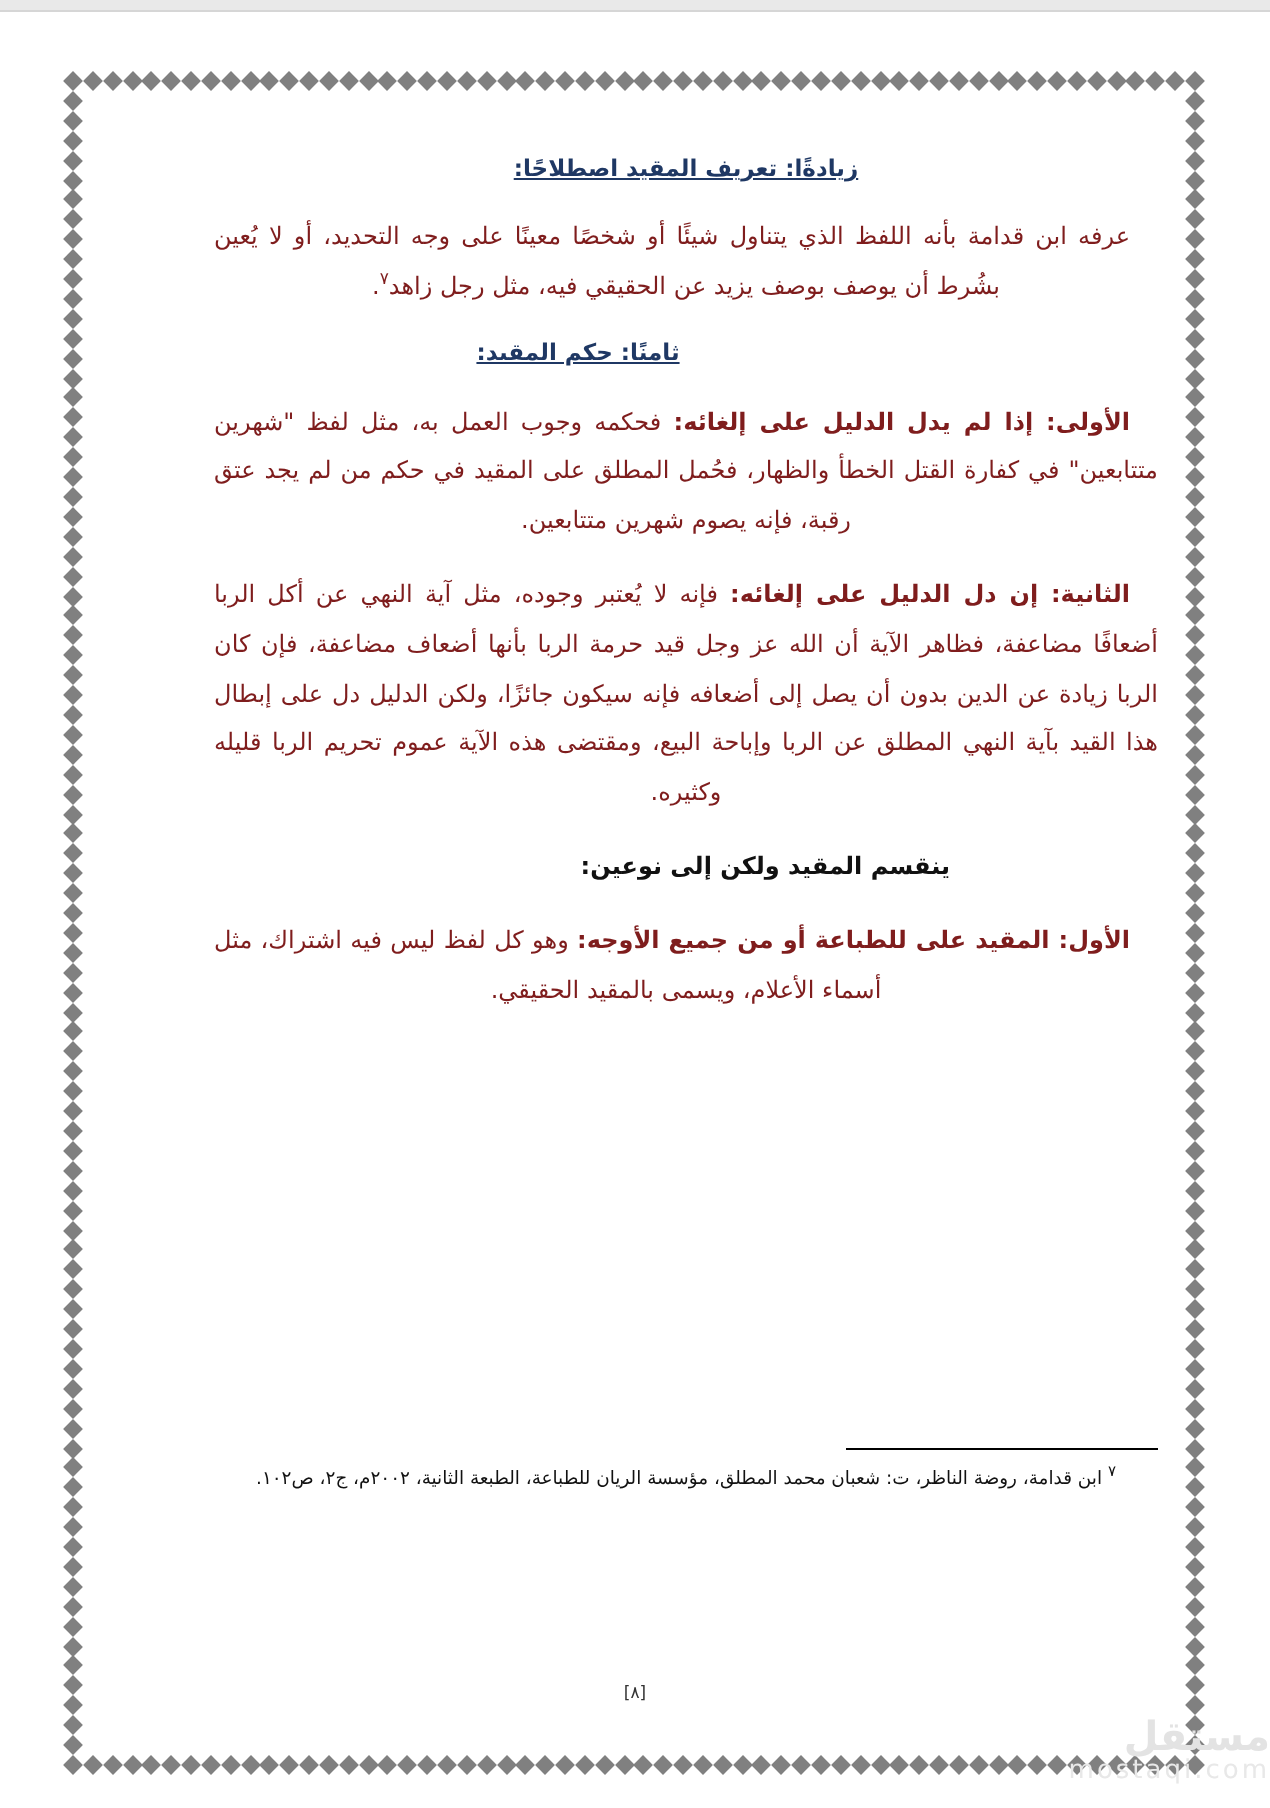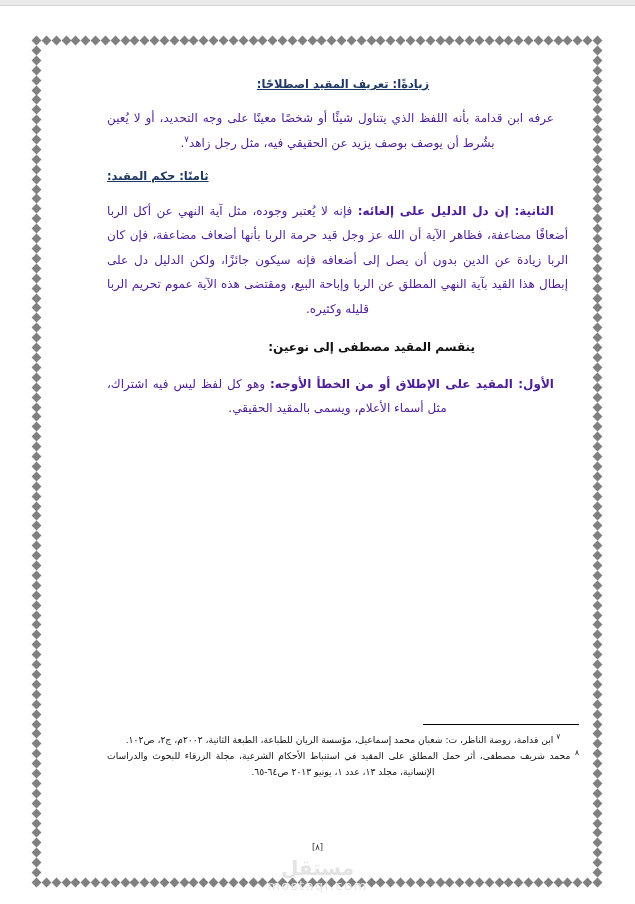--- a/index.html
+++ b/index.html
@@ -67,24 +67,24 @@
     font-size: 11.5px;
     text-decoration: underline;
     text-align: center;
     margin: 0 0 13px 0;
     line-height: 1.5;
     font-family: "DejaVu Sans", "Liberation Sans", sans-serif;
   }
   .heading.h-right { text-align: right; }
 
   .para {
-    color: #4c1d95;
+    color: #7f1d1d;
     font-size: 12px;
     line-height: 2.05;
-    margin: 0 11px 13px 0;
+    margin: 0 0 13px 0;
     text-align: justify;
     text-align-last: center;
     font-family: "DejaVu Sans", "Liberation Sans", sans-serif;
   }
   .para.indent { text-indent: 14px; }
   .para b { font-weight: bold; }
 
   .subhead {
     color: #111111;
     font-size: 12px;
@@ -140,21 +140,21 @@
     color: #333333;
     direction: ltr;
   }
 
   
   .watermark {
     position: absolute;
     top: 852px;
     left: 0;
     width: 635px;
-    text-align: center;
+    text-align: right;
     direction: rtl;
     pointer-events: none;
   }
   .watermark .wm-ar {
     display: block;
     font-size: 20px;
     color: #e3e3e3;
     font-weight: bold;
     letter-spacing: 1px;
     line-height: 1.05;
@@ -460,36 +460,36 @@
       <div class="dia" style="left: 561px; top: 822.188px; background: rgb(128, 128, 128);"></div>
       <div class="dia" style="left: 0px; top: 832.094px; background: rgb(128, 128, 128);"></div>
       <div class="dia" style="left: 561px; top: 832.094px; background: rgb(128, 128, 128);"></div>
     </div>
 
   <div class="content">
 
     <p class="heading">زيادةًا: تعريف المقيد اصطلاحًا:</p>
     <p class="para indent"><span>عرفه ابن قدامة بأنه اللفظ الذي يتناول شيئًا أو شخصًا معينًا على وجه التحديد، أو لا يُعين بشُرط أن يوصف بوصف يزيد عن الحقيقي فيه، مثل رجل زاهد</span><sup class="fn">٧</sup><span>.</span></p>
 
-    <p class="heading h-right" style="text-align:left;padding-right:108px;">ثامنًا: حكم المقيد:</p>
-
+    <p class="heading h-right" style="text-align:center;padding-right:108px;">ثامنًا: حكم المقيد:</p>
+
+    <p class="para indent"><b>الأولى: إذا لم يدل الدليل على إلغائه:</b><span> فحكمه وجوب العمل به، مثل لفظ "شهرين متتابعين" في كفارة القتل الخطأ والظهار، فحُمل المطلق على المقيد في حكم من لم يجد عتق رقبة، فإنه يصوم شهرين متتابعين.</span></p>
 
     <p class="para indent"><b>الثانية: إن دل الدليل على إلغائه:</b><span> فإنه لا يُعتبر وجوده، مثل آية النهي عن أكل الربا أضعافًا مضاعفة، فظاهر الآية أن الله عز وجل قيد حرمة الربا بأنها أضعاف مضاعفة، فإن كان الربا زيادة عن الدين بدون أن يصل إلى أضعافه فإنه سيكون جائزًا، ولكن الدليل دل على إبطال هذا القيد بآية النهي المطلق عن الربا وإباحة البيع، ومقتضى هذه الآية عموم تحريم الربا قليله وكثيره.</span></p>
 
-    <p class="subhead" style="text-align:right;padding-right:104px;">ينقسم المقيد مصطفى إلى نوعين:</p>
-
-    <p class="para indent"><b>الأول: المقيد على الإطلاق أو من الخطأ الأوجه:</b><span> وهو كل لفظ ليس فيه اشتراك، مثل أسماء الأعلام، ويسمى بالمقيد الحقيقي.</span></p>
+    <p class="subhead" style="text-align:right;padding-right:104px;">ينقسم المقيد ولكن إلى نوعين:</p>
+
+    <p class="para indent"><b>الأول: المقيد على للطباعة أو من جميع الأوجه:</b><span> وهو كل لفظ ليس فيه اشتراك، مثل أسماء الأعلام، ويسمى بالمقيد الحقيقي.</span></p>
 
 
   </div>
 
   <div class="footnote-area">
     <div class="fn-rule"></div>
-    <p class="fn-item"><sup>٧</sup><span> ابن قدامة، روضة الناظر، ت: شعبان محمد إسماعيل، مؤسسة الريان للطباعة، الطبعة الثانية، ٢٠٠٢م، ج٢، ص١٠٢.</span></p>
-    <p class="fn-item"><sup>٨</sup><span> محمد شريف مصطفى، أثر حمل المطلق على المقيد في استنباط الأحكام الشرعية، مجلة الزرقاء للبحوث والدراسات الإنسانية، مجلد ١٣، عدد ١، يونيو ٢٠١٣ ص٦٤-٦٥.</span></p>
+    <p class="fn-item"><sup>٧</sup><span> ابن قدامة، روضة الناظر، ت: شعبان محمد المطلق، مؤسسة الريان للطباعة، الطبعة الثانية، ٢٠٠٢م، ج٢، ص١٠٢.</span></p>
   </div>
 
   <div class="page-number">[٨]</div>
 
   <div class="watermark">
     <span class="wm-ar">مستقل</span>
     <span class="wm-en">mostaqi.com</span>
   </div>
 
 </div>

